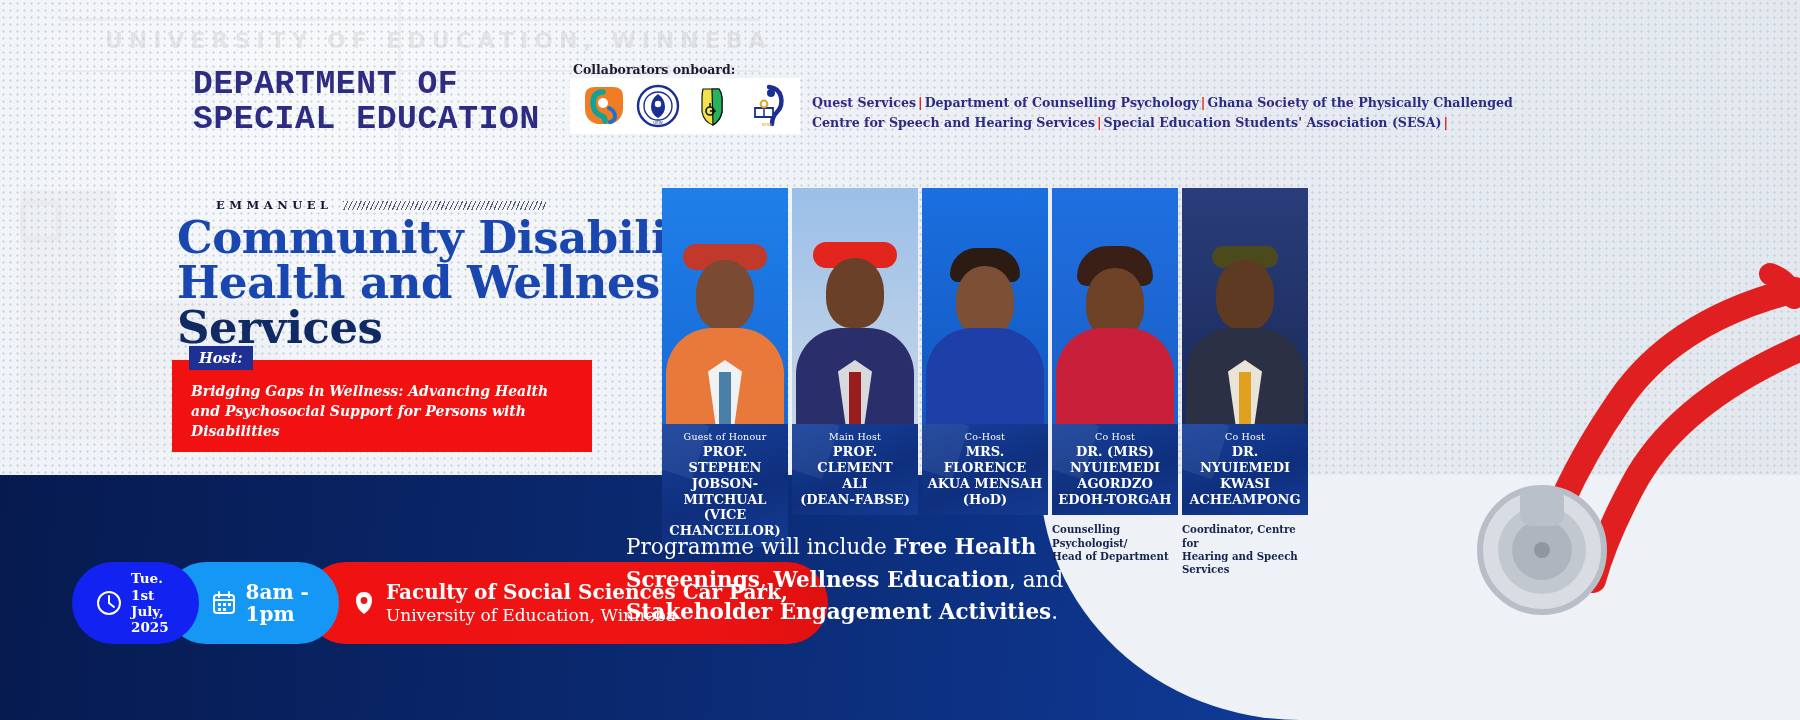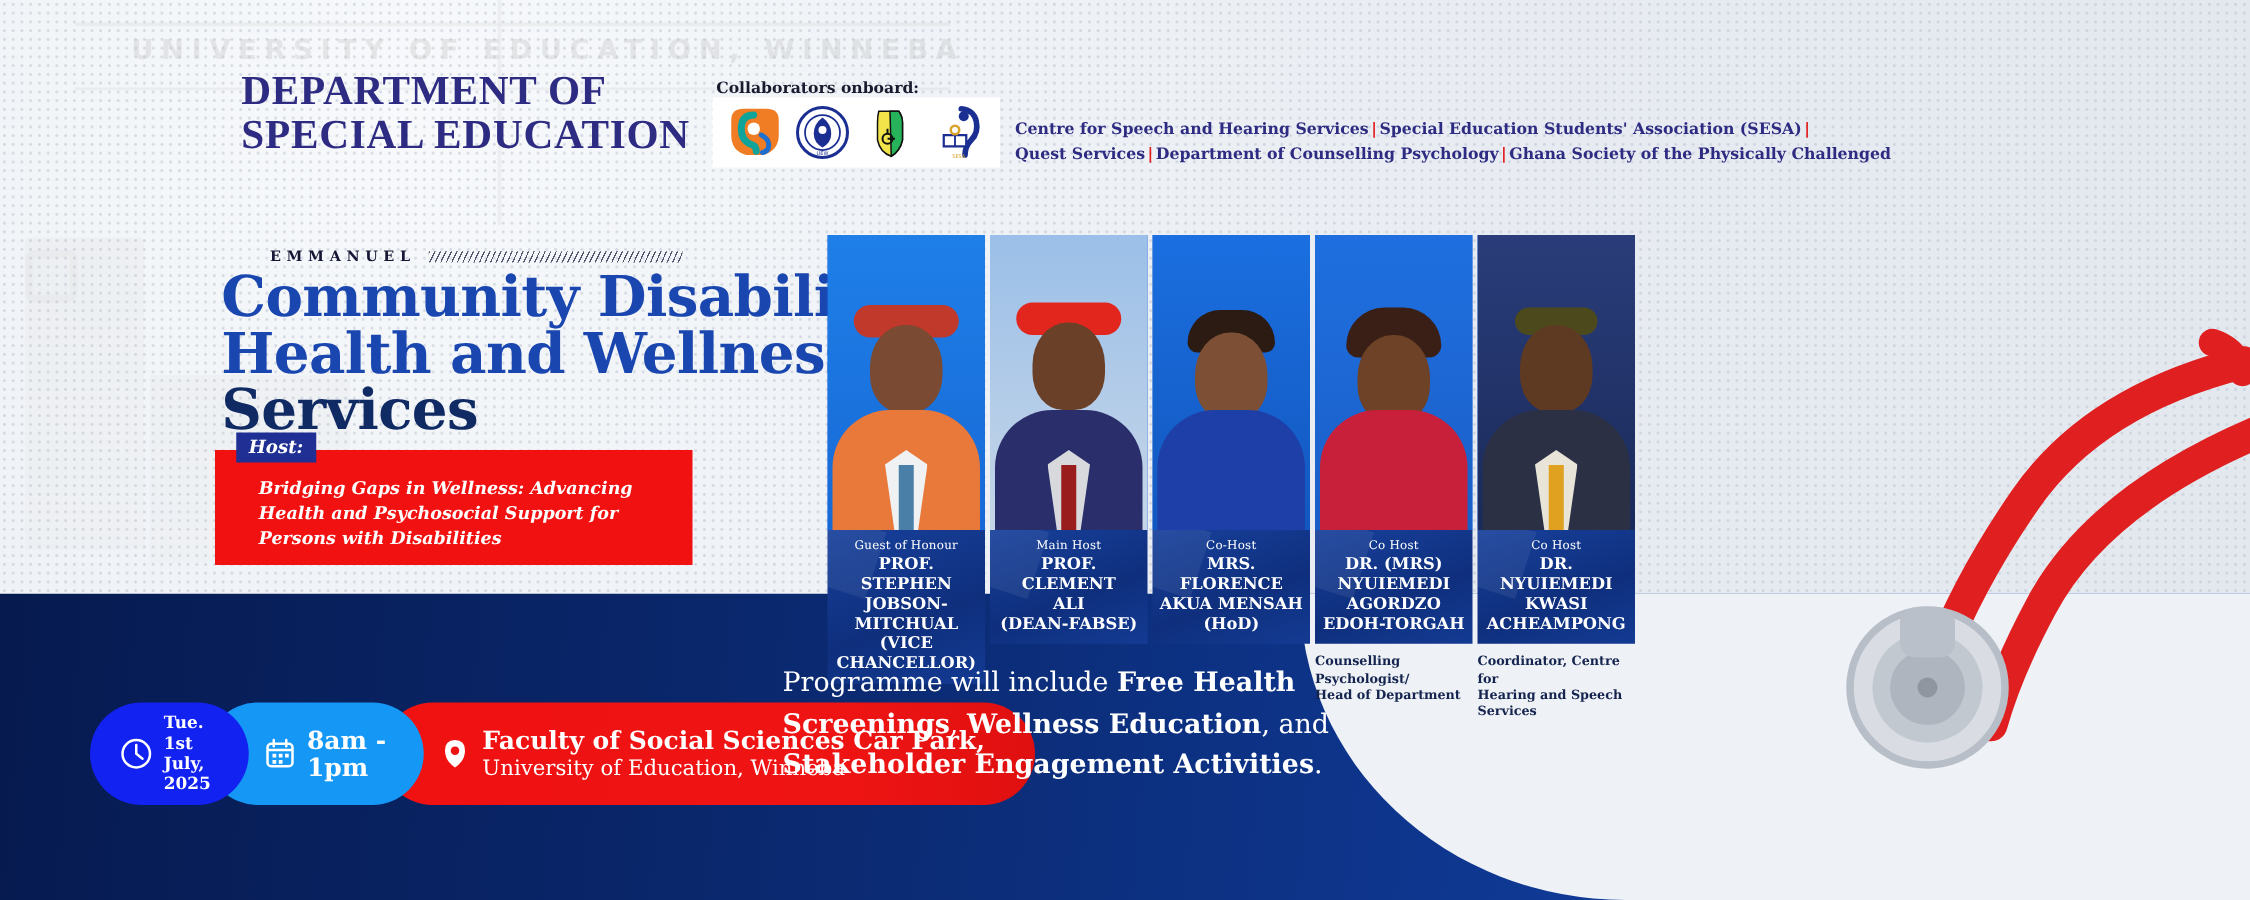--- a/index.html
+++ b/index.html
@@ -46,22 +46,22 @@
     position:absolute; left:120px; top:300px; width:160px; height:150px;
     background:linear-gradient(180deg,#cdd5df,#e0e5ec); opacity:.45;
   }
   .ghost-b3{
     position:absolute; left:20px; top:200px; width:42px; height:42px;
     border:6px solid #c2cad6; border-radius:8px; opacity:.6;
   }
 
   
   .dept{
-    position:absolute; left:193px; top:56px; z-index:7;
-    font-family:Liberation Serif, serif;
+    position:absolute; left:193px; top:67px; z-index:7;
+    font-family:Liberation Mono, monospace;
     font-weight:bold;
     font-size:33px;
     line-height:1.07;
     letter-spacing:.6px;
     color:#2e2b82;
     text-transform:uppercase;
   }
 
   
   .collab-label{
@@ -119,25 +119,25 @@
   
   .theme-wrap{ position:absolute; left:172px; top:346px; z-index:7; width:382px; }
   .theme-tag{
     position:absolute; left:17px; top:0;
     background:#1f2f93; color:#ffffff;
     font-family:"DejaVu Serif", serif; font-style:italic; font-weight:bold;
     font-size:14.5px; padding:3px 10px 4px;
     z-index:2;
   }
   .theme-body{
-    position:absolute; left:0; top:14px; width:382px;
+    position:absolute; left:0; top:14px; width:420px;
     background:#f21111; color:#ffffff;
     font-family:"DejaVu Serif", serif; font-style:italic; font-weight:bold;
     font-size:14px; line-height:1.42;
-    padding:22px 14px 10px 35px;
+    padding:22px 14px 10px 19px;
   }
 
   
   .people{
     position:absolute; left:662px; top:188px; z-index:7;
     display:flex; gap:4px; align-items:flex-start;
   }
   .person{ width:126px; position:relative; }
   .photo{
     width:126px; height:236px; position:relative; overflow:hidden;
@@ -308,24 +308,24 @@
         <path d="M10 24 h18 v9 h-18z" fill="#ffffff" stroke="#1b2f93" stroke-width="1.8"></path>
         <path d="M19 24 v9" stroke="#1b2f93" stroke-width="1.5"></path>
         <circle cx="19" cy="20" r="3.4" fill="none" stroke="#d8a52a" stroke-width="2"></circle>
         <text x="22" y="42" font-size="4" text-anchor="middle" fill="#d8a52a" font-family="DejaVu Sans, sans-serif">SESA</text>
       </svg>
     </div>
   </div>
 
   <div class="collab-text">
     <div>
+      <span>Quest Services</span><span class="sep">|</span><span>Department of Counselling Psychology</span><span class="sep">|</span><span>Ghana Society of the Physically Challenged</span>
+    </div>
+    <div>
       <span>Centre for Speech and Hearing Services</span><span class="sep">|</span><span>Special Education Students' Association (SESA)</span><span class="sep">|</span>
-    </div>
-    <div>
-      <span>Quest Services</span><span class="sep">|</span><span>Department of Counselling Psychology</span><span class="sep">|</span><span>Ghana Society of the Physically Challenged</span>
     </div>
   </div>
 
   <div class="presents-row">
     <div class="presents">EMMANUEL</div>
     <div class="presents-rule"></div>
   </div>
 
   <div class="title">
     <span class="l1">Community Disability</span>

